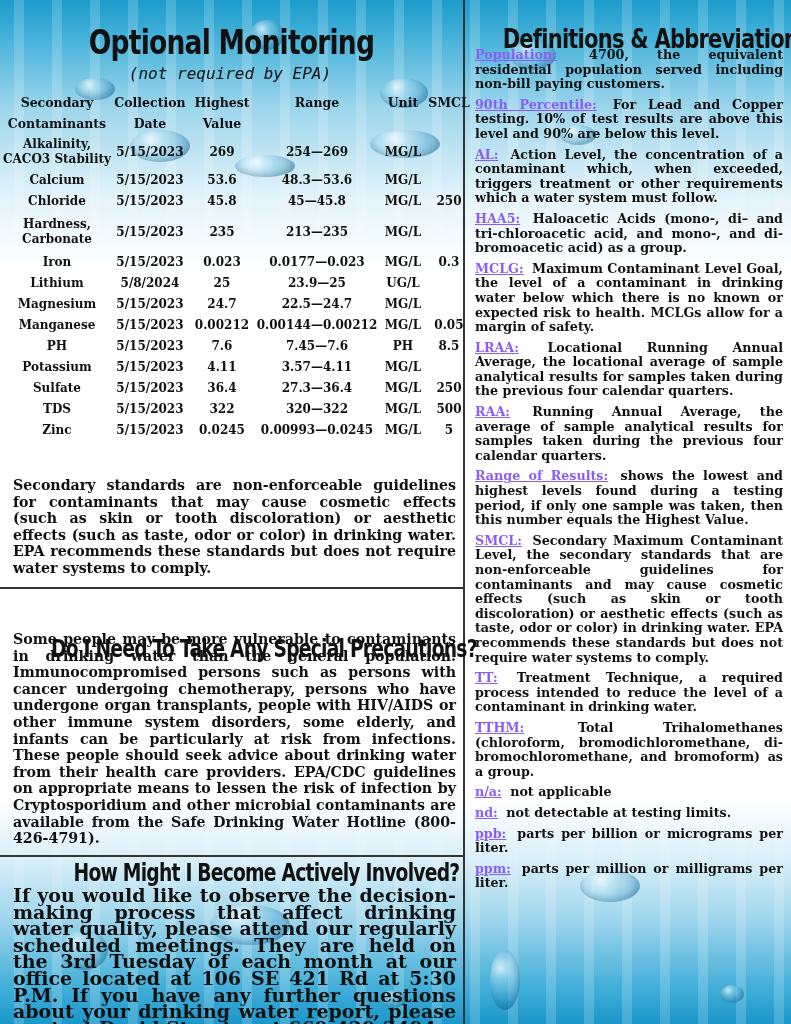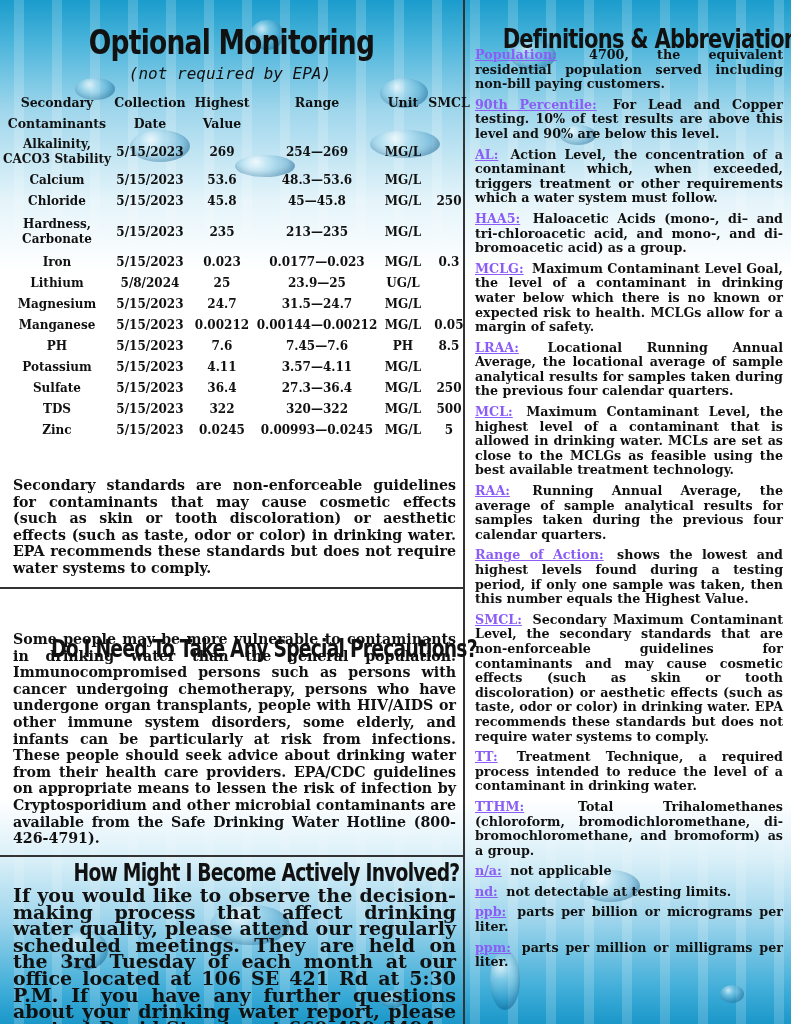--- a/index.html
+++ b/index.html
@@ -144,21 +144,21 @@
         <td>5/8/2024</td>
         <td>25</td>
         <td>23.9—25</td>
         <td>UG/L</td>
         <td></td>
       </tr>
       <tr>
         <td>Magnesium</td>
         <td>5/15/2023</td>
         <td>24.7</td>
-        <td>31.5—24.7</td>
+        <td>22.5—24.7</td>
         <td>MG/L</td>
         <td></td>
       </tr>
       <tr>
         <td>Manganese</td>
         <td>5/15/2023</td>
         <td>0.00212</td>
         <td>0.00144—0.00212</td>
         <td>MG/L</td>
         <td>0.05</td>
@@ -227,23 +227,22 @@
   <div class="def-title">
     <span class="impact">Definitions &amp; Abbreviations:</span>
   </div>
   <div class="defs">
     <p class="def"><span class="term">Population:</span> <span>4700, the equivalent residential population served including non-bill paying customers.</span></p>
     <p class="def"><span class="term">90th Percentile:</span> <span>For Lead and Copper testing. 10% of test results are above this level and 90% are below this level.</span></p>
     <p class="def"><span class="term">AL:</span> <span>Action Level, the concentration of a contaminant which, when exceeded, triggers treatment or other requirements which a water system must follow.</span></p>
     <p class="def"><span class="term">HAA5:</span> <span>Haloacetic Acids (mono-, di– and tri-chloroacetic acid, and mono-, and di-bromoacetic acid) as a group.</span></p>
     <p class="def"><span class="term">MCLG:</span> <span>Maximum Contaminant Level Goal, the level of a contaminant in drinking water below which there is no known or expected risk to health. MCLGs allow for a margin of safety.</span></p>
     <p class="def"><span class="term">LRAA:</span> <span>Locational Running Annual Average, the locational average of sample analytical results for samples taken during the previous four calendar quarters.</span></p>
-    <p class="def"><span class="term">MCL:</span> <span>Maximum Contaminant Level, the highest level of a contaminant that is allowed in drinking water. MCLs are set as close to the MCLGs as feasible using the best available treatment technology.</span></p>
     <p class="def"><span class="term">RAA:</span> <span>Running Annual Average, the average of sample analytical results for samples taken during the previous four calendar quarters.</span></p>
-    <p class="def"><span class="term">Range of Action:</span> <span>shows the lowest and highest levels found during a testing period, if only one sample was taken, then this number equals the Highest Value.</span></p>
+    <p class="def"><span class="term">Range of Results:</span> <span>shows the lowest and highest levels found during a testing period, if only one sample was taken, then this number equals the Highest Value.</span></p>
     <p class="def"><span class="term">SMCL:</span> <span>Secondary Maximum Contaminant Level, the secondary standards that are non-enforceable guidelines for contaminants and may cause cosmetic effects (such as skin or tooth discoloration) or aesthetic effects (such as taste, odor or color) in drinking water. EPA recommends these standards but does not require water systems to comply.</span></p>
     <p class="def"><span class="term">TT:</span> <span>Treatment Technique, a required process intended to reduce the level of a contaminant in drinking water.</span></p>
     <p class="def"><span class="term">TTHM:</span> <span>Total Trihalomethanes (chloroform, bromodichloromethane, di-bromochloromethane, and bromoform) as a group.</span></p>
     <p class="def"><span class="term">n/a:</span> <span>not applicable</span></p>
     <p class="def"><span class="term">nd:</span> <span>not detectable at testing limits.</span></p>
     <p class="def"><span class="term">ppb:</span> <span>parts per billion or micrograms per liter.</span></p>
     <p class="def"><span class="term">ppm:</span> <span>parts per million or milligrams per liter.</span></p>
   </div>
 </section>
 

